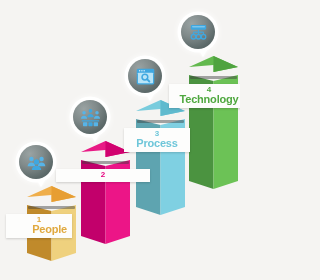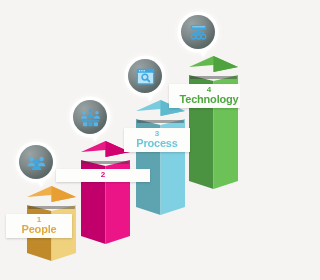--- a/index.html
+++ b/index.html
@@ -86,21 +86,21 @@
 
     <div class="shade" style="left:28px;top:206px;width:47px;"></div>
 
     <svg style="position:absolute;left:27px;top:205px;z-index:15;" width="49" height="62">
       <polygon points="0,0 24.5,6 24.5,56 0,48" fill="#C08A2B"></polygon>
       <polygon points="24.5,6 49,0 49,48 24.5,56" fill="#EFD17E"></polygon>
     </svg>
 
     <div class="label" style="left:6px;top:214px;width:56px;">
       <span class="num" style="color:#E0A93F;">1</span>
-      <span class="nm" style="color:#E0A93F;">People</span>
+      <span class="nm" style="color:#E0A93F;text-align:right;">People</span>
     </div>
   </div>
 
   <div class="step">
 
     <div class="badge-tail" style="left:95px;top:133px;"></div>
     <div class="badge" style="left:73px;top:100px;">
       <span>
         <svg width="21" height="21" viewBox="0 0 24 24">
           <g fill="#56B4E8">

